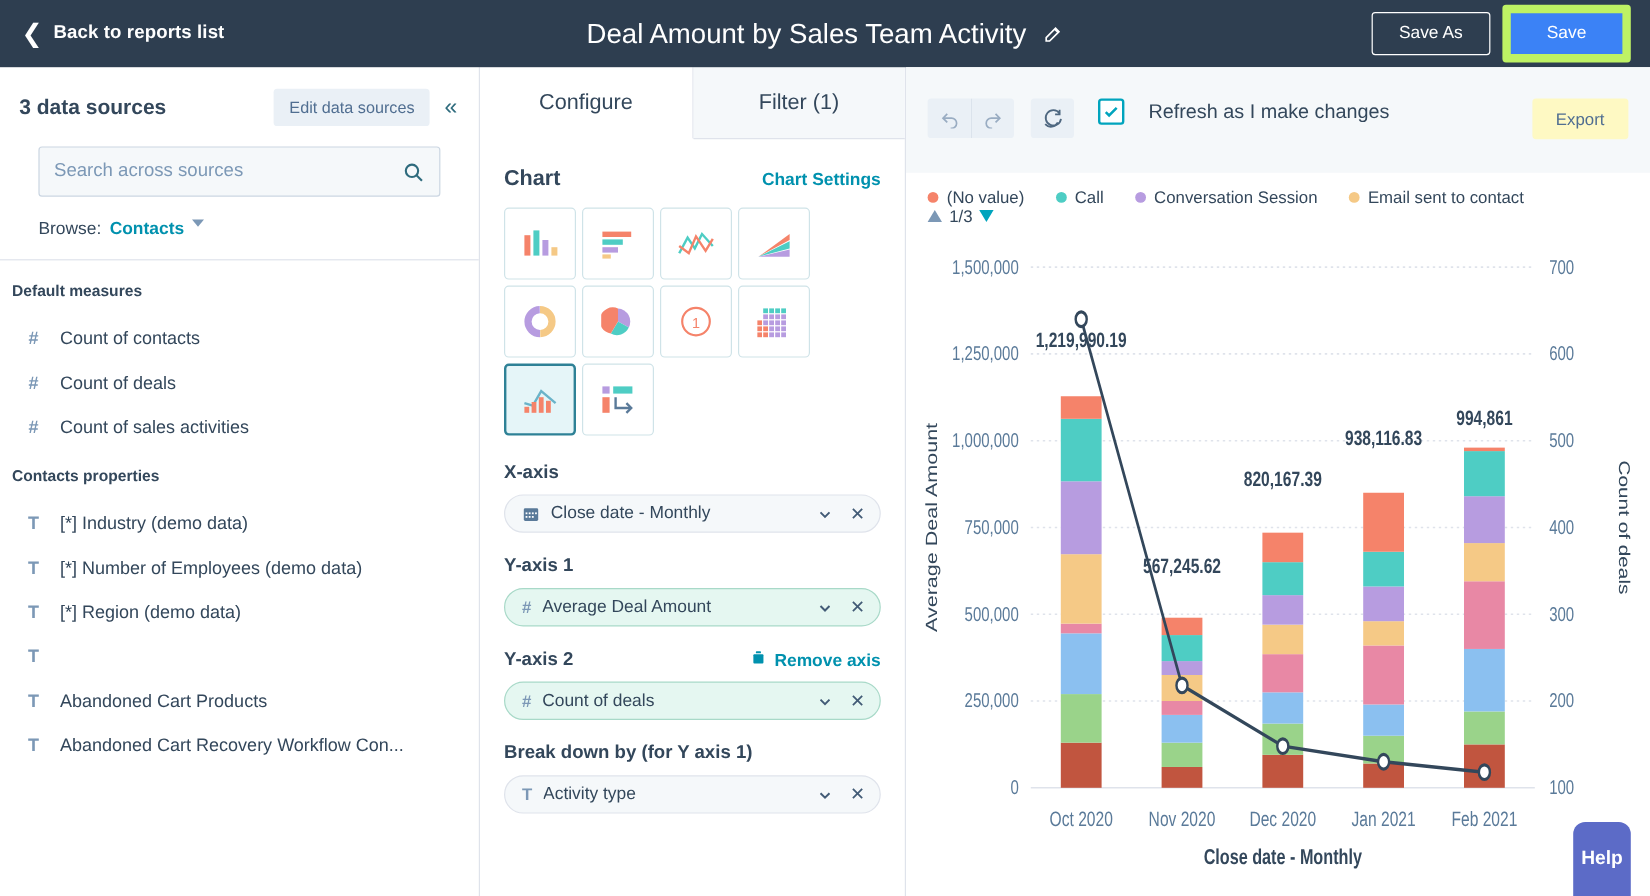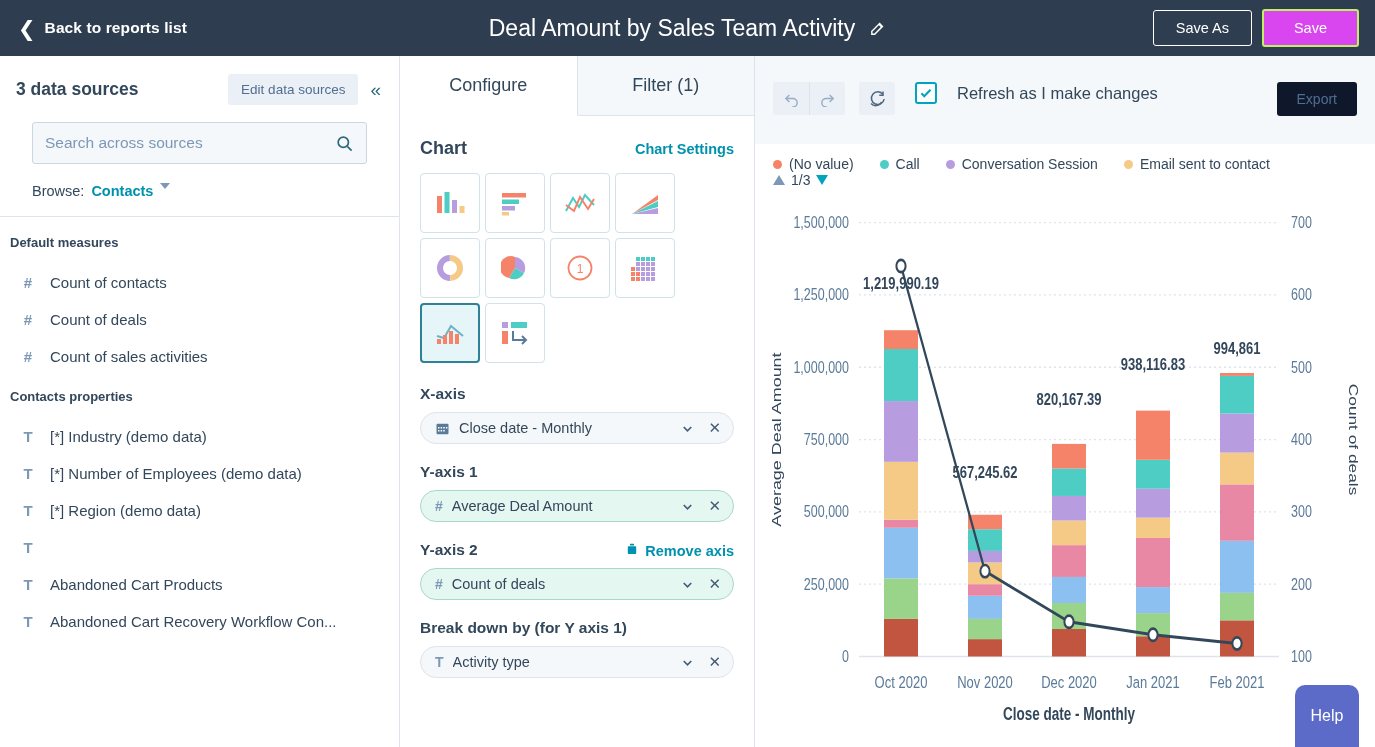--- a/index.html
+++ b/index.html
@@ -33,21 +33,21 @@
   .topbar-actions {
     margin-left: auto; margin-right: 16px;
     display: flex; align-items: center; gap: 10px;
   }
   .btn-saveas {
     background: transparent; border: 1px solid #fff; color: #fff;
     border-radius: 3px; font-size: 14.5px; padding: 9px 22px;
     cursor: pointer; font-family: inherit;
   }
   .btn-save {
-    background: #d946ef; border: 2px solid #bef264; color: #fff;
+    background: #3b82f6; border: 7px solid #bef264; color: #fff;
     border-radius: 3px; font-size: 14.5px; padding: 9px 30px;
     cursor: pointer; font-family: inherit;
   }
 
   
   .body-row { flex: 1; display: flex; min-height: 0; }
 
   
   .sidebar { width: 400px; flex: 0 0 400px; border-right: 1px solid #dfe3eb;
              display: flex; flex-direction: column; background: #fff; }
@@ -151,45 +151,45 @@
                                    border-left: 1px solid #dbe3ec; }
   .refresh-btn { color: #4f6881; }
   .refresh-chk { display: flex; align-items: center; gap: 20px; margin-left: 6px; }
   .chk-box {
     width: 22px; height: 22px; border: 2px solid #00a4bd; border-radius: 3px;
     display: flex; align-items: center; justify-content: center;
     cursor: pointer; background: #fff;
   }
   .chk-label { font-size: 16.5px; color: #33475b; cursor: pointer; }
   .btn-export {
-    margin-left: auto; background: #0f172a; border: none; color: #506e91;
+    margin-left: auto; background: #fef9c3; border: none; color: #506e91;
     font-size: 14px; padding: 9px 20px; border-radius: 3px;
     cursor: pointer; font-family: inherit;
   }
   .chart-card { flex: 1; background: #fff; margin: 0; position: relative;
                 overflow: hidden; display: flex; flex-direction: column; }
   .legend { display: flex; flex-wrap: wrap; align-items: center;
             gap: 6px 26px; padding: 12px 0 0 18px; }
   .lg { display: flex; align-items: center; gap: 7px; font-size: 14px;
         color: #33475b; cursor: pointer; }
   .lg-dot { width: 9px; height: 9px; border-radius: 50%; flex: 0 0 9px; }
   .lg-pager { display: flex; align-items: center; gap: 6px; padding-left: 18px;
               font-size: 14px; color: #33475b; }
   .tri-up { width: 0; height: 0; border-left: 6px solid transparent;
             border-right: 6px solid transparent; border-bottom: 10px solid #7c98b6;
             cursor: pointer; }
   .tri-dn { width: 0; height: 0; border-left: 6px solid transparent;
             border-right: 6px solid transparent; border-top: 10px solid #00a4bd;
             cursor: pointer; }
   .plot-wrap { flex: 1; position: relative; }
   .help-btn {
-    position: absolute; right: 16px; bottom: 0; width: 64px; height: 62px;
+    position: absolute; right: 16px; bottom: 0; width: 48px; height: 62px;
     background: #5c6bc7; color: #fff; border-radius: 10px 10px 0 0;
     display: flex; align-items: center; justify-content: center;
-    font-size: 16px; cursor: pointer; z-index: 10;
+    font-size: 16px; cursor: pointer; z-index: 10; font-weight: bold;
   }
 </style>
 </head>
 <body>
 
 <div class="topbar">
   <div class="back-link">
     <span class="back-chevron">❮</span>
     <span class="back-text">Back to reports list</span>
   </div>

